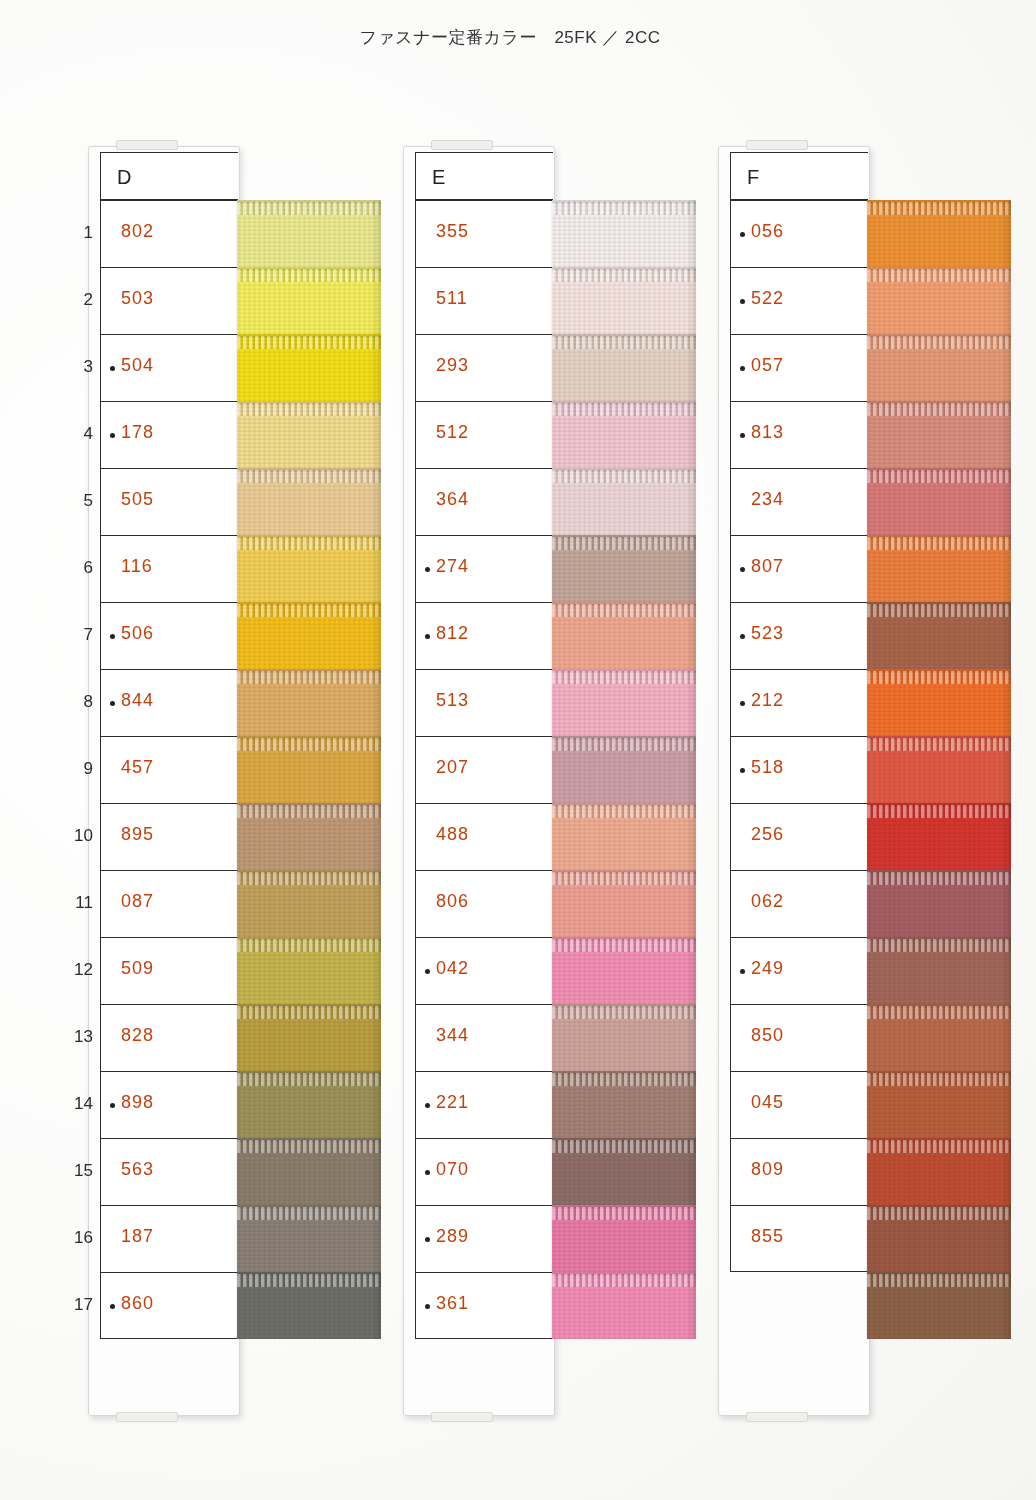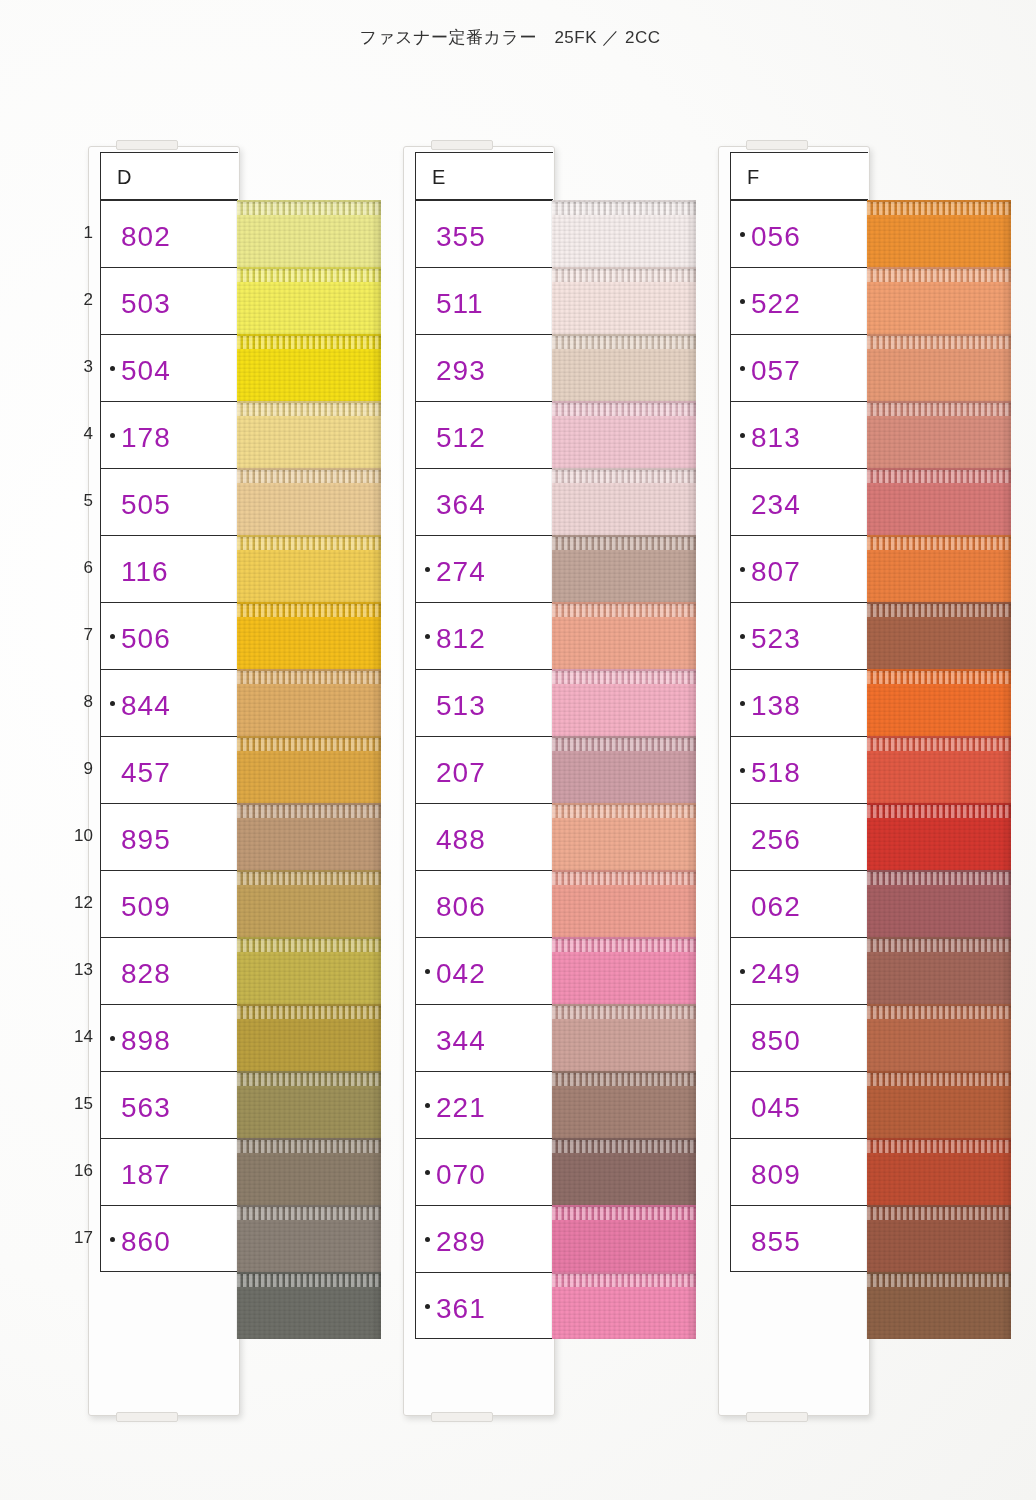--- a/index.html
+++ b/index.html
@@ -116,23 +116,23 @@
     top: 31px;
     width: 5px;
     height: 5px;
     border-radius: 50%;
     background: #222;
   }
   .row .code {
     position: absolute;
     left: 20px;
     top: 20px;
-    font-size: 28px;
+    font-size: 18px;
     letter-spacing: 1px;
-    color: #a21caf;
+    color: #c2410c;
   }
 
   
   .swatches {
     position: absolute;
     top: 60px;
     left: 148px;
     width: 144px;
     border-left: 1px solid rgba(0,0,0,0.05);
   }
@@ -259,20 +259,24 @@
         </div>
         <div class="row">
           <span class="idx">9</span>
           <span class="code">457</span>
         </div>
         <div class="row">
           <span class="idx">10</span>
           <span class="code">895</span>
         </div>
         <div class="row">
+          <span class="idx">11</span>
+          <span class="code">087</span>
+        </div>
+        <div class="row">
           <span class="idx">12</span>
           <span class="code">509</span>
         </div>
         <div class="row">
           <span class="idx">13</span>
           <span class="code">828</span>
         </div>
         <div class="row">
           <span class="idx">14</span>
           <span class="dot"></span>
@@ -601,21 +605,21 @@
         <div class="row">
           <span class="dot"></span>
           <span class="code">807</span>
         </div>
         <div class="row">
           <span class="dot"></span>
           <span class="code">523</span>
         </div>
         <div class="row">
           <span class="dot"></span>
-          <span class="code">138</span>
+          <span class="code">212</span>
         </div>
         <div class="row">
           <span class="dot"></span>
           <span class="code">518</span>
         </div>
         <div class="row">
           <span class="code">256</span>
         </div>
         <div class="row">
           <span class="code">062</span>

